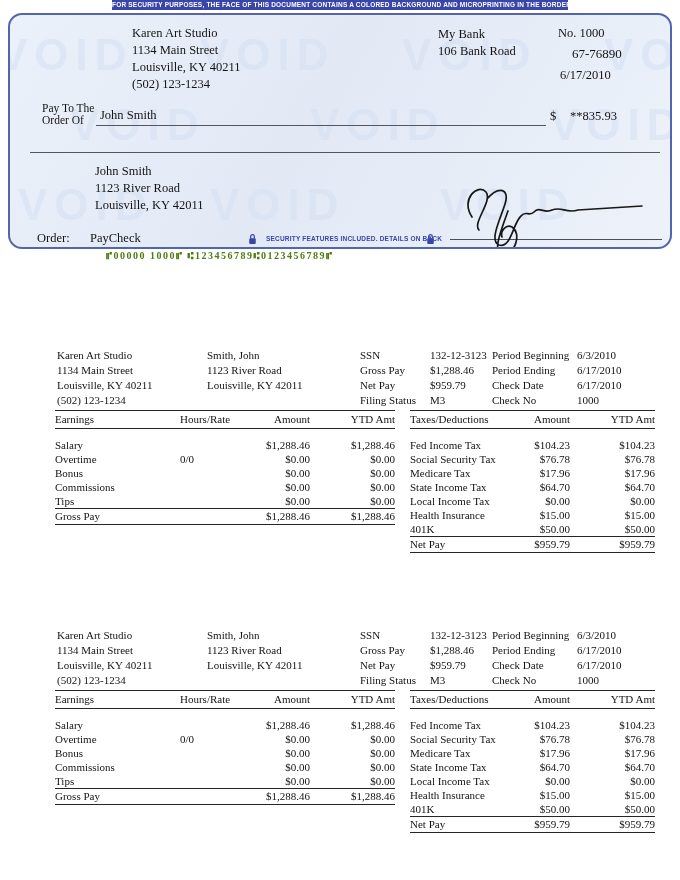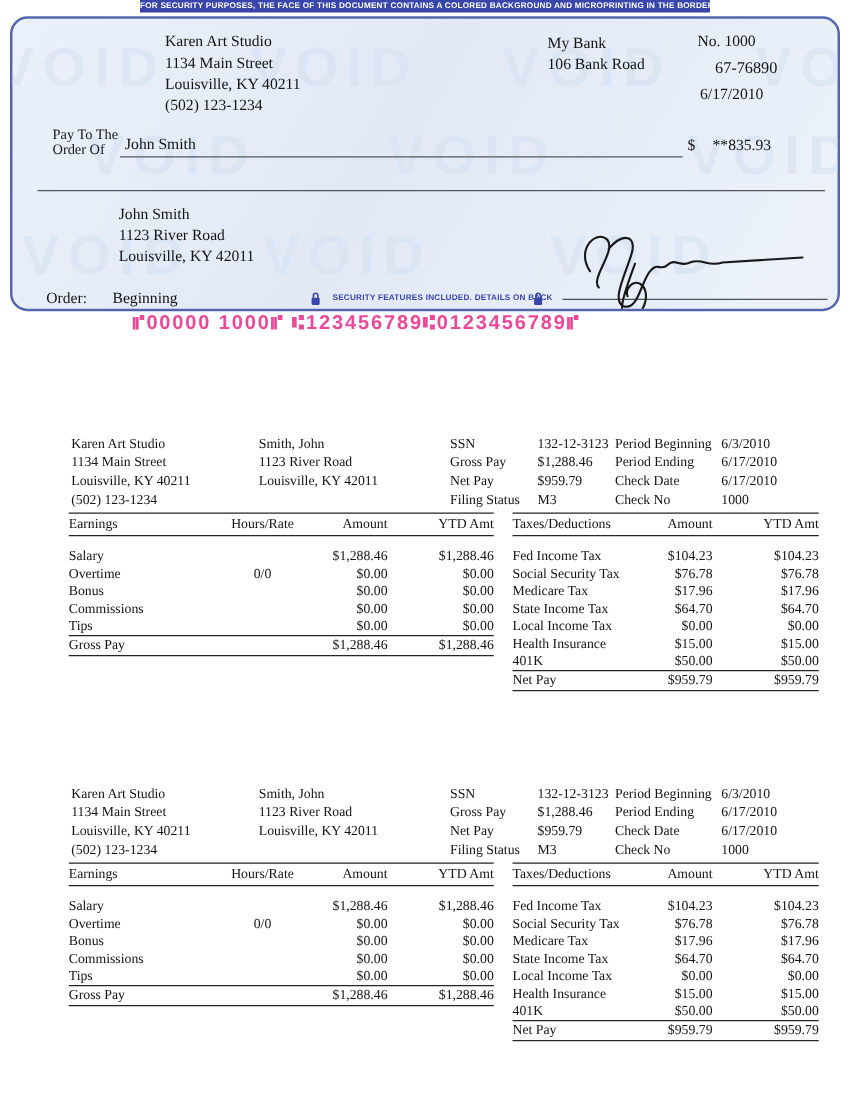--- a/index.html
+++ b/index.html
@@ -21,37 +21,37 @@
   .blk{position:absolute;font-size:12.5px;line-height:17px}
   .bold{font-weight:normal}
   .tiny{font-size:13px;line-height:8px}
   .hline{position:absolute;height:0;border-top:1px solid #53565e}
   .payto{position:absolute;font-weight:normal;font-size:11.5px;line-height:12px}
   .note{position:absolute;font:bold 6.5px/8px "Liberation Sans",sans-serif;color:#3945a8;letter-spacing:.2px}
   .memoline{position:absolute;height:0;border-top:2px solid #3d4da5}
   .sigline{position:absolute;height:0;border-top:1.5px solid #4a4f58}
 
   
-  .micr{position:absolute;left:106px;top:250px;font-family:Liberation Sans, sans-serif;
-        font-weight:bold;font-size:16px;letter-spacing:1.5px;color:#ec4899}
+  .micr{position:absolute;left:106px;top:250px;font-family:Liberation Serif, serif;
+        font-weight:bold;font-size:10px;letter-spacing:1.5px;color:#4d7c0f}
 
   
   .stub-slot{position:absolute;left:55px;width:601px;height:215px}
   .s-blk{position:absolute;font-size:11px;line-height:15px}
   .s-kv{position:absolute;font-size:11px;line-height:15px;white-space:nowrap}
   .tbl{position:absolute;top:62px}
   .earn{left:0;width:340px}
   .ded{left:355px;width:245px}
   .thead{display:flex;border-top:1.5px solid #23252a;border-bottom:1px solid #23252a;
          font-size:11px;line-height:15px;padding:1px 0}
   .tspacer{height:9px}
   .trow{display:flex;font-size:11px;line-height:14px}
   .ttotal{display:flex;border-top:1px solid #23252a;border-bottom:1.5px solid #23252a;
           font-size:11px;line-height:15px}
-  .e1{width:125px}.e2{width:60px;text-align:center}.e3{width:70px;text-align:right}.e4{width:85px;text-align:right}
+  .e1{width:125px}.e2{width:60px;text-align:left}.e3{width:70px;text-align:right}.e4{width:85px;text-align:right}
   .d1{width:115px}.d2{width:45px;text-align:right}.d3{width:85px;text-align:right}
   .lock{display:inline-block}
 </style>
 </head>
 <body>
 
 <div class="banner">FOR SECURITY PURPOSES, THE FACE OF THIS DOCUMENT CONTAINS A COLORED BACKGROUND AND MICROPRINTING IN THE BORDER</div>
 
 <div class="check">
 
@@ -101,21 +101,21 @@
     <div>1123 River Road</div>
     <div>Louisville, KY 42011</div>
   </div>
 
   <div class="sigline" style="left:440px;top:224px;width:212px"></div>
   <svg class="abs" style="left:432px;top:160px" width="215" height="85" viewBox="0 0 215 85">
     <path d="M30 42 C18 24, 36 8, 44 17 C51 26, 30 48, 37 55 M45 24 C57 10, 68 14, 63 29 C58 45, 47 66, 57 70 C69 74, 71 48, 79 41 C84 35, 87 42, 92 37 C98 31, 102 39, 110 35 C120 31, 124 39, 136 35 L200 31 M66 36 C58 58, 50 78, 61 79 C73 80, 80 58, 70 52 C64 49, 58 56, 60 62" stroke="#181818" fill="none" stroke-width="1.7" stroke-linecap="round"></path>
   </svg>
 
   <div class="blk bold" style="left:27px;top:215px">Order:</div>
-  <div class="blk" style="left:80px;top:215px">Beginning</div>
+  <div class="blk" style="left:80px;top:215px">PayCheck</div>
   <div class="memoline" style="left:70px;top:233px;width:162px"></div>
 
   <svg class="abs lock" style="left:238px;top:218px" width="9" height="12" viewBox="0 0 10 13">
     <path d="M3 6 V3.6 a2 2 0 0 1 4 0 V6" fill="none" stroke="#3945a8" stroke-width="1.4"></path>
     <rect x="1.4" y="5.6" width="7.2" height="6.4" rx="1" fill="#3945a8"></rect>
   </svg>
   <div class="note" style="left:256px;top:220px">SECURITY FEATURES INCLUDED. DETAILS ON BACK</div>
   <svg class="abs lock" style="left:416px;top:218px" width="9" height="12" viewBox="0 0 10 13">
     <path d="M3 6 V3.6 a2 2 0 0 1 4 0 V6" fill="none" stroke="#3945a8" stroke-width="1.4"></path>
     <rect x="1.4" y="5.6" width="7.2" height="6.4" rx="1" fill="#3945a8"></rect>

